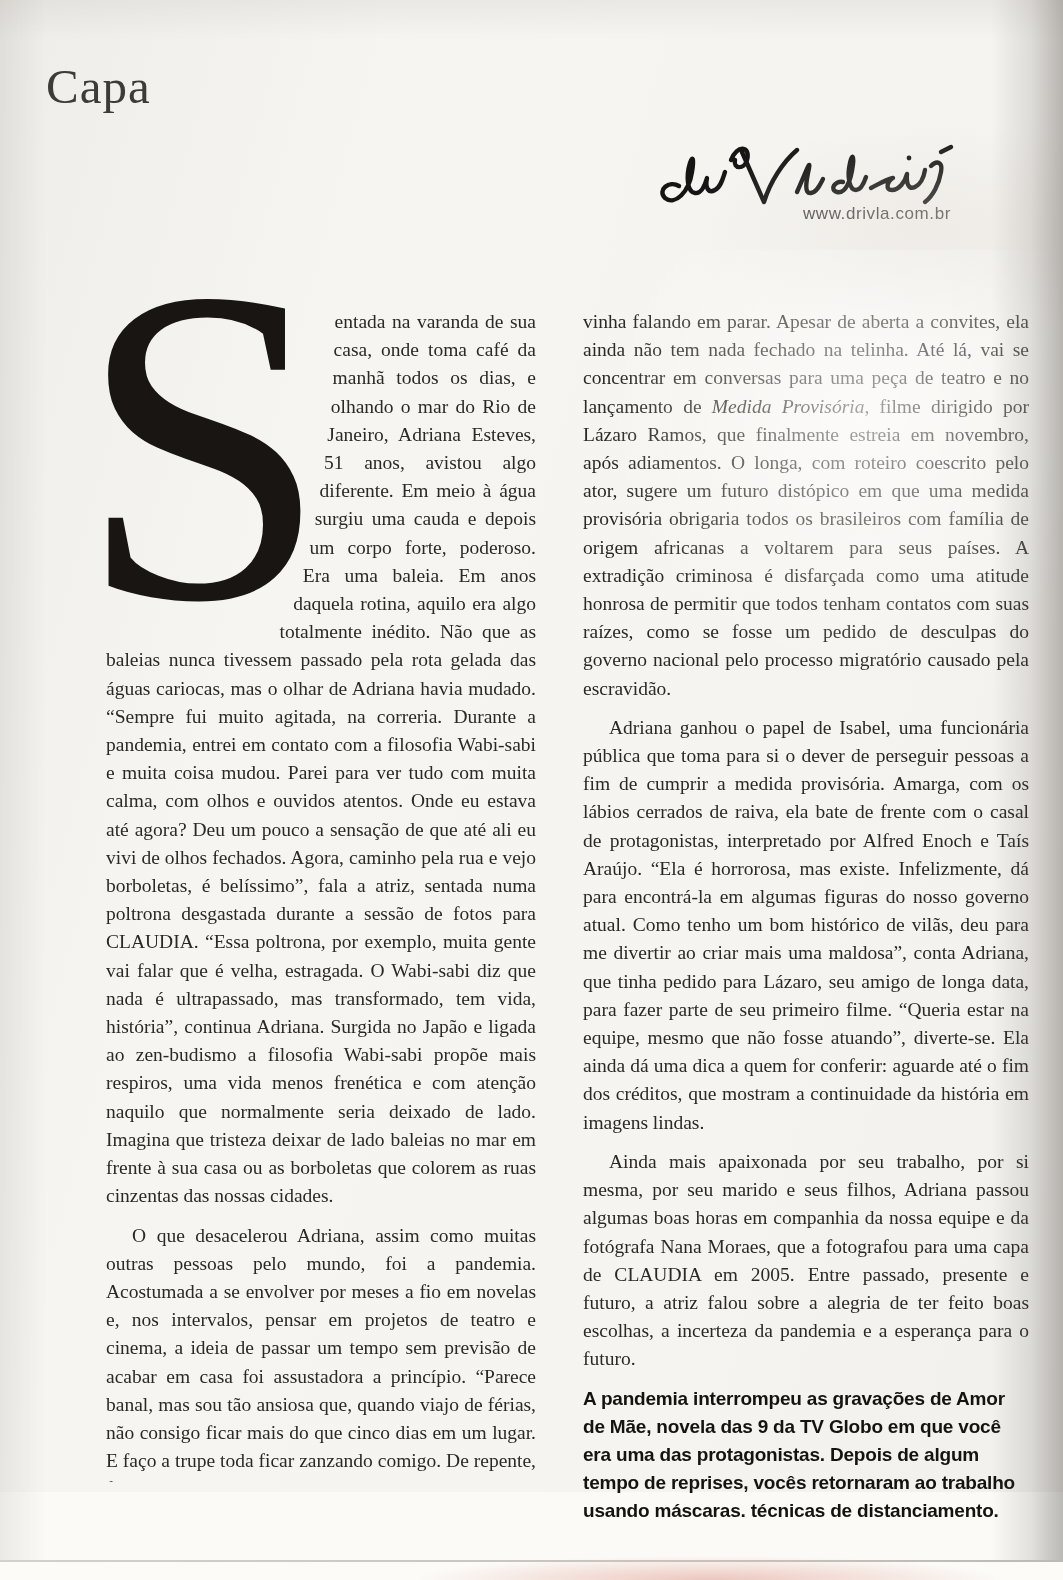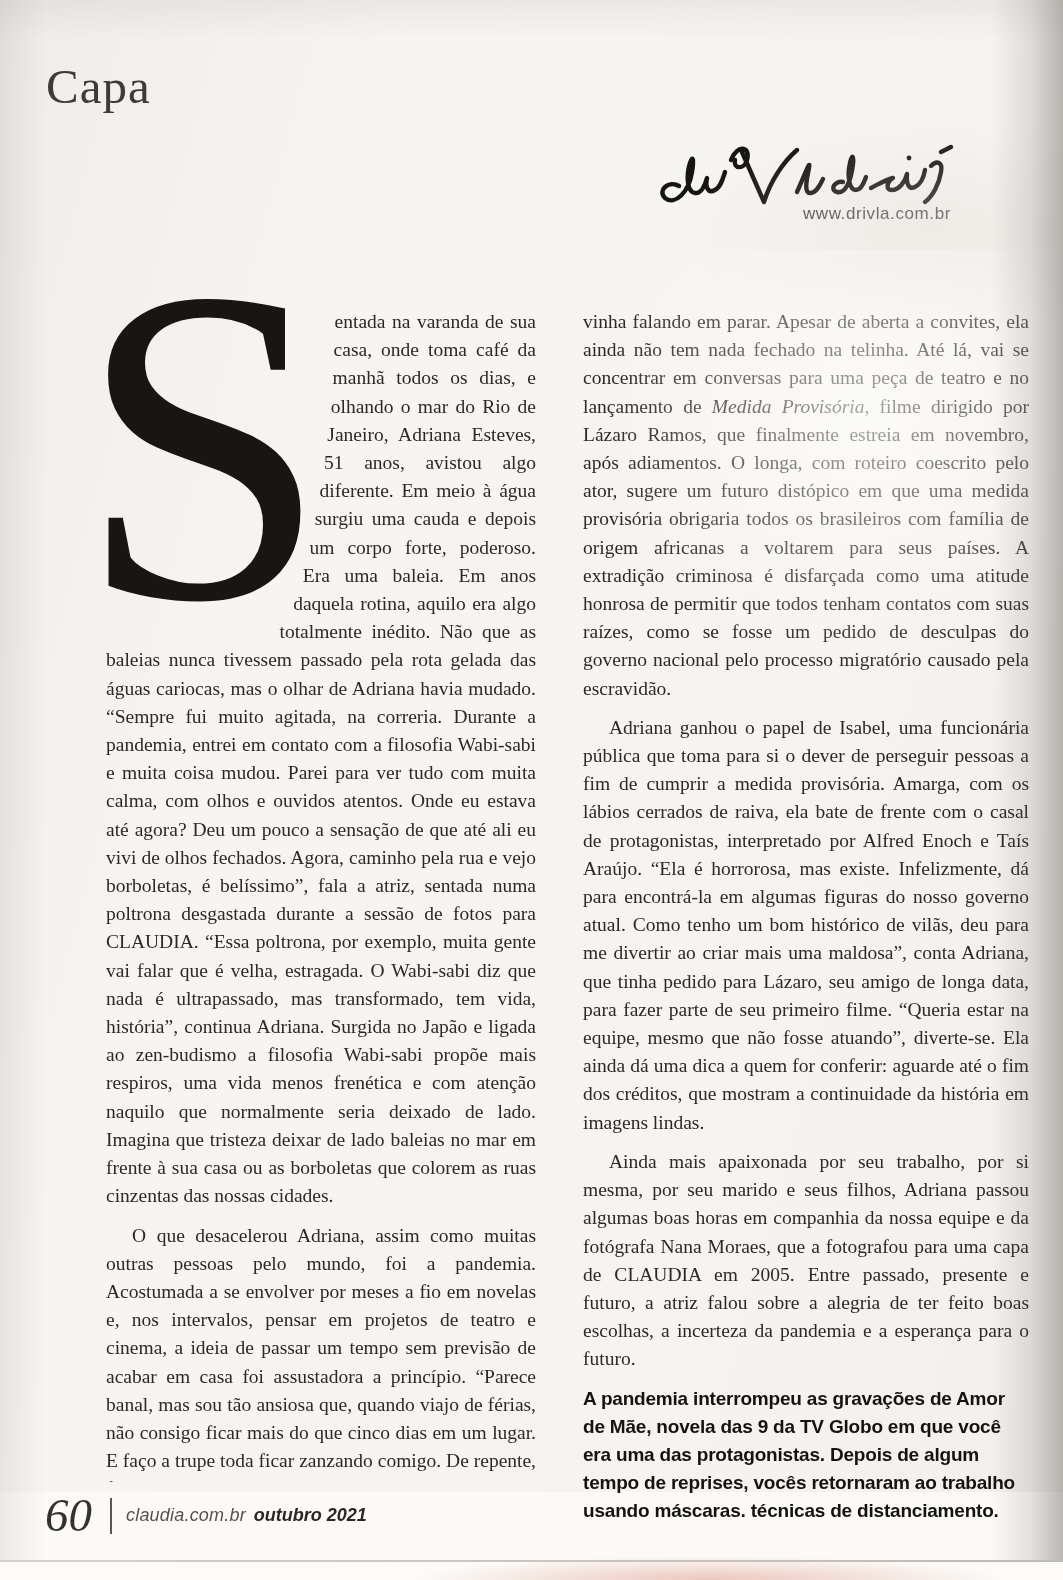--- a/index.html
+++ b/index.html
@@ -128,26 +128,20 @@
   </div>
 
   <div class="col-right body-text">
     <p><span>vinha falando em parar. Apesar de aberta a convites, ela ainda não tem nada fechado na telinha. Até lá, vai se concentrar em conversas para uma peça de teatro e no lançamento de </span><span class="italic">Medida Provisória</span><span>, filme dirigido por Lázaro Ramos, que finalmente estreia em novembro, após adiamentos. O longa, com roteiro coescrito pelo ator, sugere um futuro distópico em que uma medida provisória obrigaria todos os brasileiros com família de origem africanas a voltarem para seus países. A extradição criminosa é disfarçada como uma atitude honrosa de permitir que todos tenham contatos com suas raízes, como se fosse um pedido de desculpas do governo nacional pelo processo migratório causado pela escravidão.</span></p>
     <p class="indent">Adriana ganhou o papel de Isabel, uma funcionária pública que toma para si o dever de perseguir pessoas a fim de cumprir a medida provisória. Amarga, com os lábios cerrados de raiva, ela bate de frente com o casal de protagonistas, interpretado por Alfred Enoch e Taís Araújo. “Ela é horrorosa, mas existe. Infelizmente, dá para encontrá-la em algumas figuras do nosso governo atual. Como tenho um bom histórico de vilãs, deu para me divertir ao criar mais uma maldosa”, conta Adriana, que tinha pedido para Lázaro, seu amigo de longa data, para fazer parte de seu primeiro filme. “Queria estar na equipe, mesmo que não fosse atuando”, diverte-se. Ela ainda dá uma dica a quem for conferir: aguarde até o fim dos créditos, que mostram a continuidade da história em imagens lindas.</p>
     <p class="indent">Ainda mais apaixonada por seu trabalho, por si mesma, por seu marido e seus filhos, Adriana passou algumas boas horas em companhia da nossa equipe e da fotógrafa Nana Moraes, que a fotografou para uma capa de CLAUDIA em 2005. Entre passado, presente e futuro, a atriz falou sobre a alegria de ter feito boas escolhas, a incerteza da pandemia e a esperança para o futuro.</p>
     <p class="question">A pandemia interrompeu as gravações de Amor de Mãe, novela das 9 da TV Globo em que você era uma das protagonistas. Depois de algum tempo de reprises, vocês retornaram ao trabalho usando máscaras, técnicas de distanciamento. Como foi essa sensação?</p>
     <p>Foi muito tenso, assustador. Não tinha vacina nem previsão para a chegada dela. Todo mundo tinha medo de se contaminar, de levar o vírus para casa. Tivemos que criar muita confiança nos protocolos desenvolvidos pela empresa. Manuela Dias, autora da trama, precisou encaixar a pandemia na história e isso também era algo novo. A ideia era que, quando saíssem os episódios, a pior fase da pan-</p>
   </div>
 
-  <div class="footer">
-    <div class="page-number">60</div>
-    <div class="footer-divider"></div>
-    <div class="footer-site">claudia.com.br</div>
-    <div class="footer-issue">outubro 2021</div>
-  </div>
 
   <div class="overlay fold-wash2"></div>
   <div class="overlay fold-wash"></div>
   <div class="overlay shadow-right"></div>
   <div class="overlay left-vignette"></div>
   <div class="overlay top-vignette"></div>
 </div>
 
 <div class="overlay page-edge"></div>
 <div class="overlay below-page"></div>

